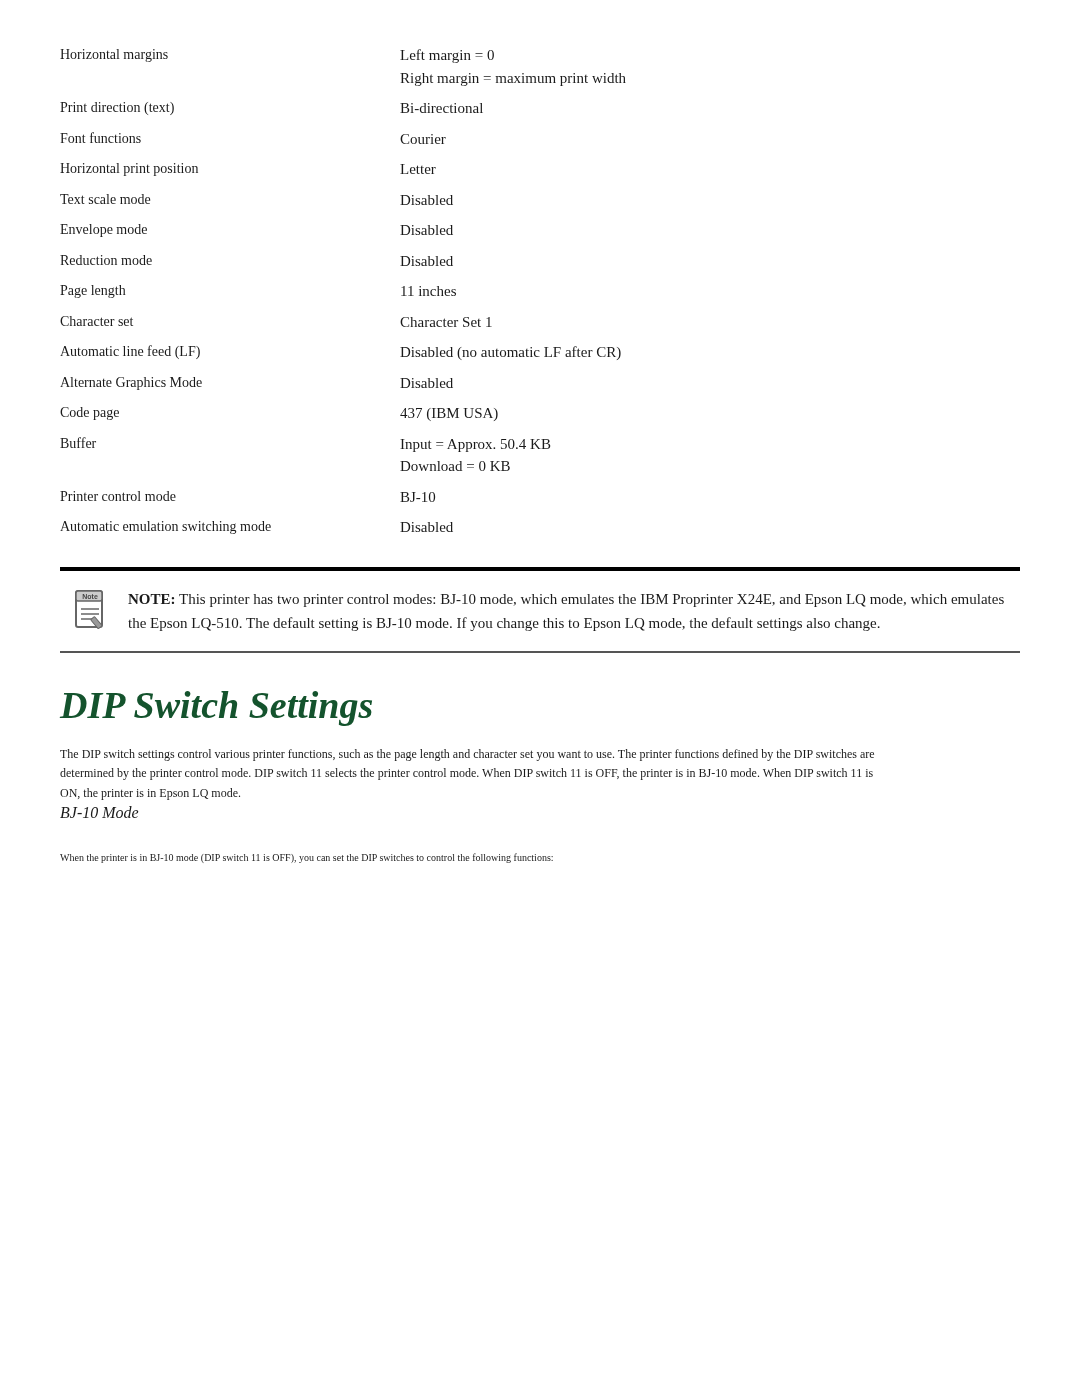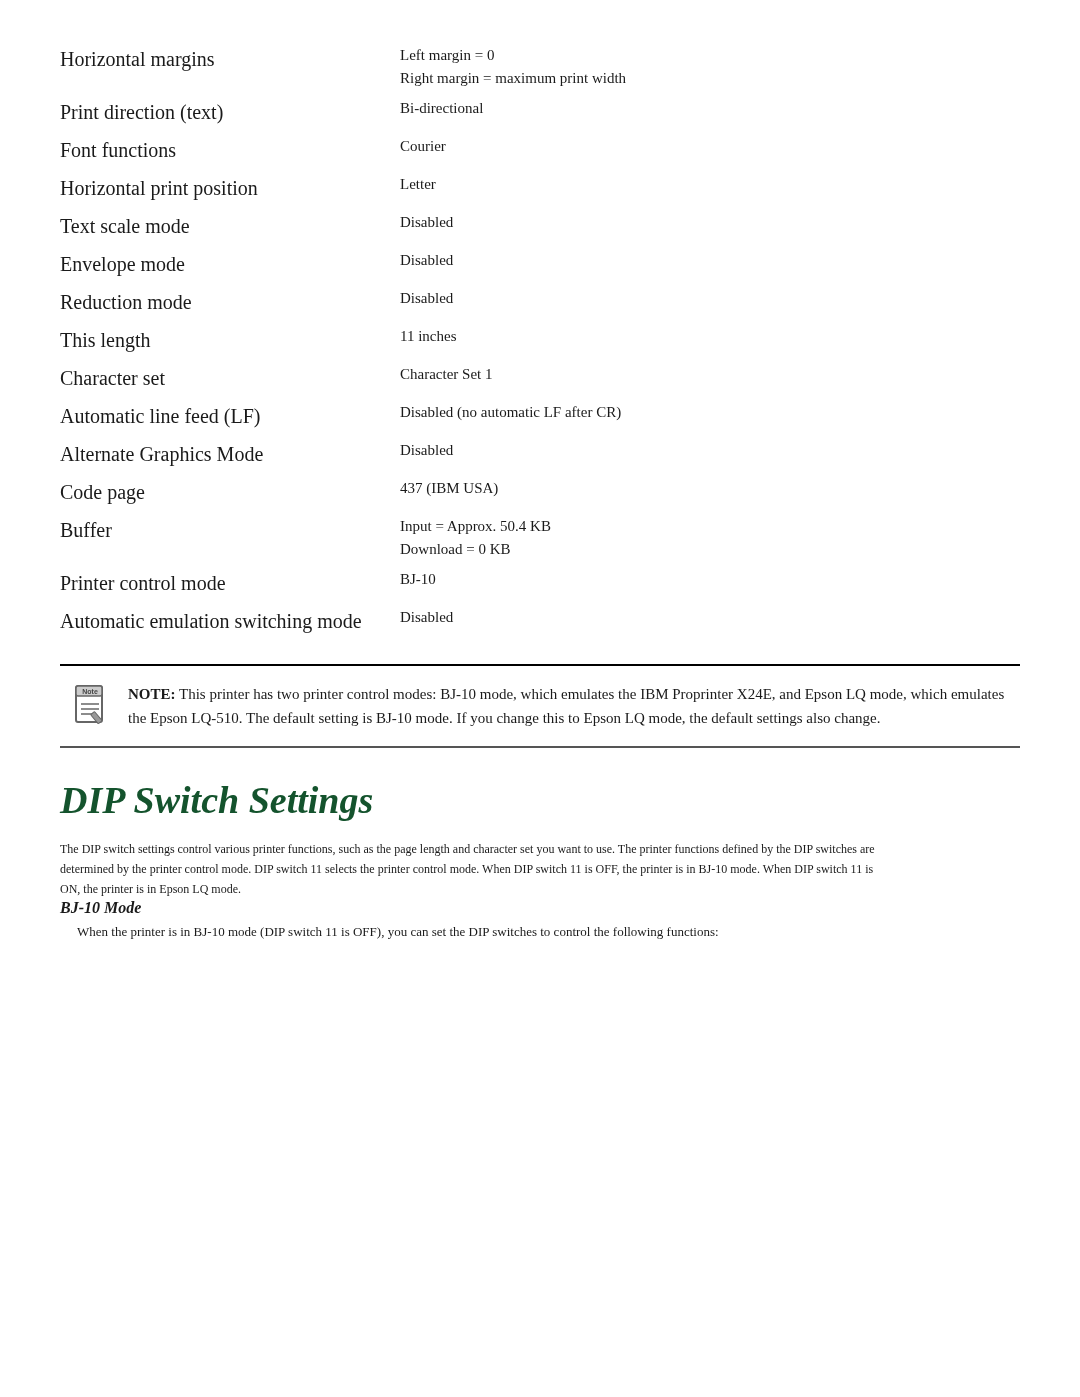--- a/index.html
+++ b/index.html
@@ -25,32 +25,32 @@
 
     .settings-table .row {
       display: flex;
       padding: 4px 0;
     }
 
     .settings-table .col-label {
       width: 340px;
       min-width: 340px;
       padding-right: 20px;
-      font-size: 20px;
+      font-size: 14px;
       line-height: 1.5;
     }
 
     .settings-table .col-value {
       flex: 1;
       font-size: 15px;
       line-height: 1.5;
     }
 
     .note-box {
-      border-top: 2px solid #000000;
+      border-top: 4px solid #000000;
       border-bottom: 2px solid #555;
       padding: 16px 10px;
       margin: 20px 0 30px 0;
       display: flex;
       align-items: flex-start;
       gap: 18px;
       justify-content: space-between;
     }
 
     .note-icon {
@@ -87,30 +87,29 @@
     }
 
     .section-intro {
       font-size: 12px;
       line-height: 1.65;
       max-width: 820px;
     }
 
     .subsection-title {
       font-size: 16px;
-      font-weight: bold;
+      font-weight: normal;
       font-style: italic;
-      margin-bottom: 4px;
+      margin-bottom: 28px;
     }
 
     .subsection-body {
-      font-size: 13px;
+      font-size: 10px;
       line-height: 1.65;
       max-width: 820px;
-      margin-left: 17px;
     }
   </style>
 </head>
 <body>
 
 <div class="settings-table">
 
 <div class="row">
       <div class="col-label">Horizontal margins</div>
       <div class="col-value"><span>Left margin = 0</span><br><span>Right margin = maximum print width</span></div>
@@ -133,21 +132,21 @@
     </div>
     <div class="row">
       <div class="col-label">Envelope mode</div>
       <div class="col-value">Disabled</div>
     </div>
     <div class="row">
       <div class="col-label">Reduction mode</div>
       <div class="col-value">Disabled</div>
     </div>
     <div class="row">
-      <div class="col-label">This length</div>
+      <div class="col-label">Page length</div>
       <div class="col-value">11 inches</div>
     </div>
     <div class="row">
       <div class="col-label">Character set</div>
       <div class="col-value">Character Set 1</div>
     </div>
     <div class="row">
       <div class="col-label">Automatic line feed (LF)</div>
       <div class="col-value">Disabled (no automatic LF after CR)</div>
     </div>

